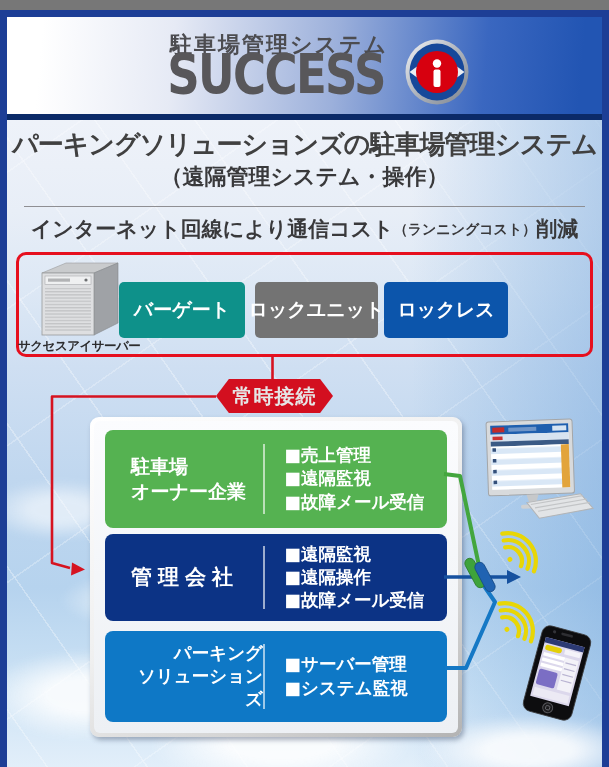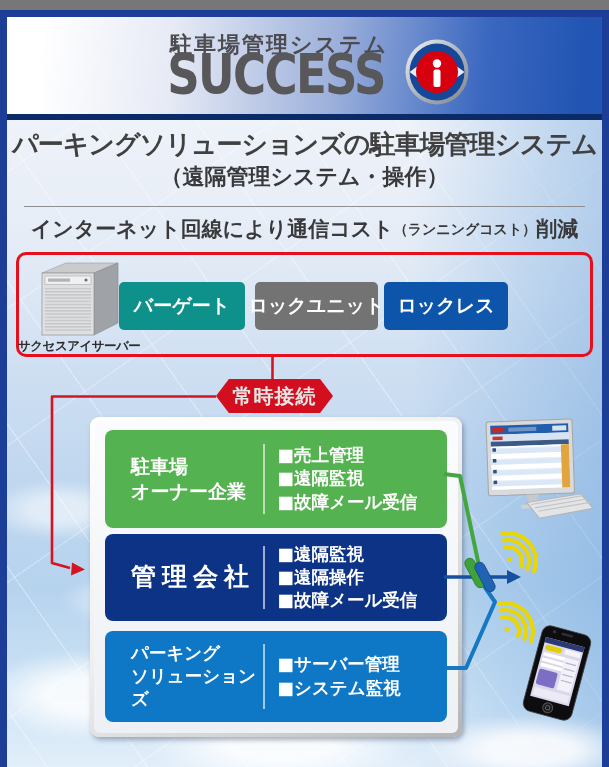--- a/index.html
+++ b/index.html
@@ -43,21 +43,21 @@
     color:#39393b; font-weight:800; white-space:nowrap; }
   .benefit .b-main, .benefit .b-suffix { font-size:21px; }
   .benefit .b-paren { font-size:14px; vertical-align:2px; }
 
   
   .red-frame { position:absolute; left:16px; top:242px; width:577px; height:105px; z-index:4;
     border:3px solid #e60f1e; border-radius:10px; }
   .server-svg { position:absolute; left:28px; top:249px; z-index:5; }
   .server-label { position:absolute; left:18px; top:328px; width:134px; text-align:left; z-index:6;
     font-size:12.5px; font-weight:800; color:#2c2c2e; letter-spacing:-.5px; white-space:nowrap; }
-  .btn { position:absolute; top:272px; height:48px; border-radius:5px; z-index:5;
+  .btn { position:absolute; top:272px; height:56px; border-radius:5px; z-index:5;
     display:flex; align-items:center; justify-content:center;
     color:#fff; font-size:19px; font-weight:700; white-space:nowrap; }
   .btn-bargate  { left:119px; width:126px; background:#0e918a; }
   .btn-lockunit { left:255px; width:123px; background:#737373; }
   .btn-lockless { left:384px; width:124px; background:#0c55ab; }
 
   
   .badge { position:absolute; left:216px; top:369px; width:117px; height:34px; z-index:7;
     background:#d30f1f; color:#e5e5e5; font-size:20px; font-weight:800; letter-spacing:1px;
     display:flex; align-items:center; justify-content:center; white-space:nowrap;
@@ -68,24 +68,24 @@
     border-radius:9px; background:linear-gradient(150deg,#ffffff 0%,#f0f0f0 45%,#d4d4d4 75%,#b3b3b3 100%);
     box-shadow:2px 3px 5px rgba(70,85,110,.45); }
   .panel-in { position:absolute; inset:4px; border-radius:6px;
     background:linear-gradient(180deg,#fbfcfe,#edf0f4); }
   .org-row { position:absolute; left:105px; width:342px; border-radius:8px; z-index:5;
     display:flex; align-items:center; color:#fff; }
   .org-row1 { top:420px; height:98px; background:#55b251; }
   .org-row2 { top:524px; height:87px; background:#0c3385; }
   .org-row3 { top:621px; height:91px; background:#0e78c6; }
   .org-name { width:158px; padding-left:26px; font-weight:800; font-size:19px; line-height:1.3; }
-  .org-row2 .org-name { font-size:25px; letter-spacing:6px; }
-  .org-row3 .org-name { font-size:17.5px; }
+  .org-row2 .org-name { font-size:21px; letter-spacing:6px; }
+  .org-row3 .org-name { font-size:17.5px;text-align:right; }
   .org-div { width:1.5px; height:72%; background:rgba(255,255,255,.6); align-self:center; }
-  .org-feats { padding-left:13px; font-weight:800; font-size:17.5px; line-height:1.32; white-space:nowrap; }
+  .org-feats { padding-left:20px; font-weight:800; font-size:17.5px; line-height:1.32; white-space:nowrap; }
 
   .overlay-svg { position:absolute; left:0; top:0; z-index:6; pointer-events:none; }
 </style>
 </head>
 <body>
 
 <div class="page">
 
   <div class="header"></div>
   <div class="header-divider"></div>

